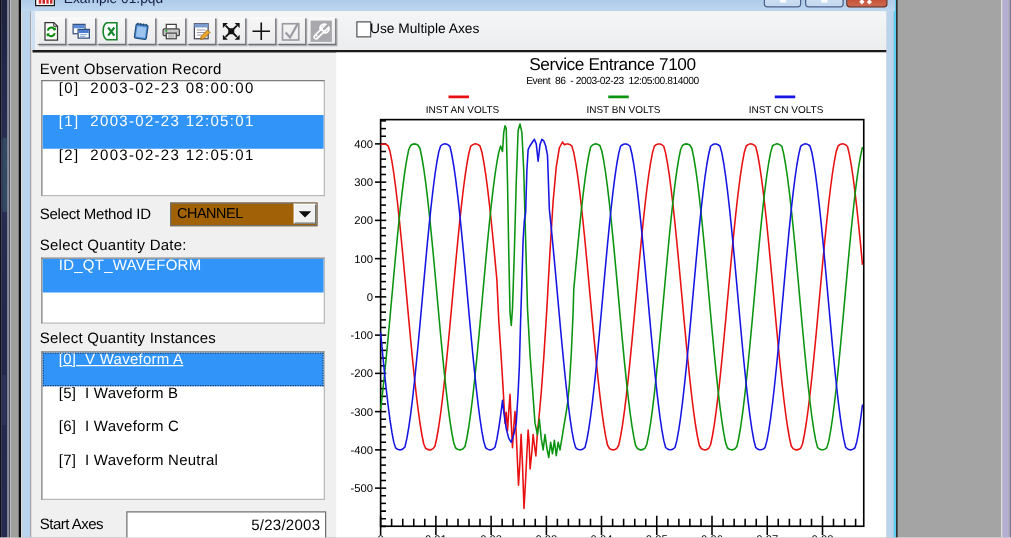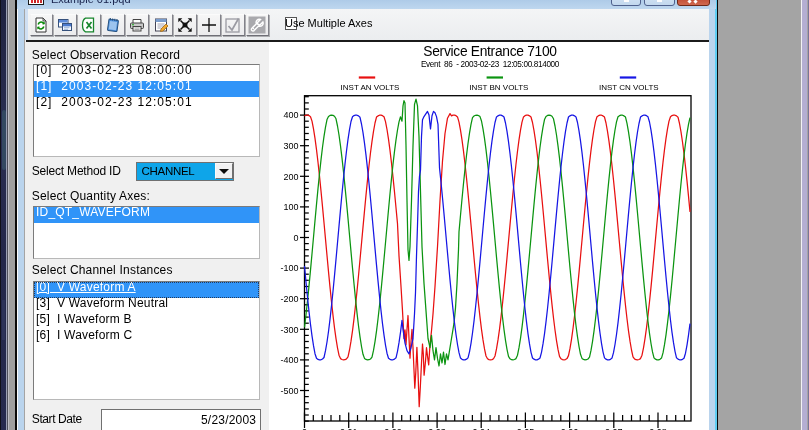--- a/index.html
+++ b/index.html
@@ -4,21 +4,21 @@
 body { width:809px; height:430px; position:relative; overflow:hidden;
   font-family:"Liberation Sans",sans-serif; background:#a4a4a4; }
 .abs { position:absolute; }
 .tbtn { position:absolute; top:13.6px; width:23.6px; height:22.2px;
   background:linear-gradient(#f6f6f6,#ebebed);
   border:1px solid; border-color:#fbfbfb #82828a #6e6e76 #f2f2f2;
   box-shadow:1px 1px 0 rgba(120,120,124,0.55); display:flex; align-items:center; justify-content:center; }
 .lbl { position:absolute; font-size:12px; color:#000; white-space:nowrap; letter-spacing:0.2px; }
 .lb { position:absolute; left:33px; width:226.5px; background:#fff;
   border:1px solid #7b7b7b; border-right-color:#b8b8b8; border-bottom-color:#b8b8b8; overflow:hidden; }
-.li { height:16px; font-size:12px; line-height:11.6px; padding-left:2px;
+.li { height:27px; font-size:12px; line-height:11.6px; padding-left:13px;
   color:#000; white-space:nowrap; letter-spacing:0.2px; }
 .li.sel { background:#3094f8; color:#fff; }
 .dt { letter-spacing:1.05px; }
 .li.foc { outline:1px dotted #223a5e; outline-offset:-1px;text-decoration:underline; }
 svg text { font-family:"Liberation Sans",sans-serif; }
 </style></head><body>
 
 <div class="abs" style="left:0;top:0;width:1px;height:430px;background:#101018"></div>
 <div class="abs" style="left:1px;top:0;width:5px;height:430px;background:linear-gradient(180deg,#1e2240,#2a2e52 30%,#23274a 60%,#262a4e)"></div>
 <div class="abs" style="left:2px;top:110px;width:4px;height:60px;background:#3c6070;opacity:.55;border-radius:2px"></div>
@@ -145,51 +145,51 @@
   </div>
 <div class="tbtn" style="left:245.5px">
     <svg width="18" height="18" viewBox="0 0 18 18">
       <rect x="0.5" y="0.5" width="17" height="17" fill="#a9a9ad"></rect>
       <path d="M12.5 3.5l-3 3 .4 2 2 .4 3-3a3.2 3.2 0 0 1-4.3 4.1l-4.3 4.3a1.6 1.6 0 1 1-2.2-2.2l4.3-4.3a3.2 3.2 0 0 1 4.1-4.3z" fill="none" stroke="#fff" stroke-width="1.4"></path>
       <circle cx="5.4" cy="12.6" r="0.8" fill="#fff"></circle>
     </svg>
   </div>
 
 <div class="abs" style="left:284.9px;top:17.4px;width:12.4px;height:12.9px;background:#fff;border:1.3px solid #565656"></div>
-<div class="lbl" style="left:285px;top:17px;font-size:11px;letter-spacing:0px">Use Multiple Axes</div>
-
-<div class="lbl" style="left:31.8px;top:47.5px">Select Observation Record</div>
+<div class="lbl" style="left:296px;top:17px;font-size:11px;letter-spacing:0px">Use Multiple Axes</div>
+
+<div class="lbl" style="left:31.8px;top:47.5px">Event Observation Record</div>
 <div class="lb" style="top:64px;height:93px">
     <div class="li "><span class="dt">[0]&nbsp; 2003-02-23 08:00:00</span></div>
 <div class="li sel"><span class="dt">[1]&nbsp; 2003-02-23 12:05:01</span></div>
 <div class="li "><span class="dt">[2]&nbsp; 2003-02-23 12:05:01</span></div>
   </div>
 
 <div class="lbl" style="left:31.8px;top:164px;letter-spacing:-0.2px">Select Method ID</div>
-<div class="abs" style="left:136px;top:161.6px;width:98px;height:19.1px;background:#0ea5e9;border:1px solid #707070">
+<div class="abs" style="left:136px;top:161.6px;width:118px;height:19.1px;background:#a16207;border:1px solid #707070">
   <div class="abs" style="left:4.5px;top:2.5px;font-size:11.5px;letter-spacing:-0.3px">CHANNEL</div>
   <div class="abs" style="right:0.5px;top:0.5px;width:17.5px;height:16.1px;background:#f1f1f2;border:1px solid;border-color:#fafafa #6f6f6f #6f6f6f #fafafa">
     <div class="abs" style="left:2.8px;top:5px;width:0;height:0;border-left:5px solid transparent;border-right:5px solid transparent;border-top:5.5px solid #0c0c0c"></div>
   </div>
 </div>
 
-<div class="lbl" style="left:31.8px;top:189px">Select Quantity Axes:</div>
+<div class="lbl" style="left:31.8px;top:189px">Select Quantity Date:</div>
 <div class="lb" style="top:205.5px;height:53.5px">
     <div class="li sel">ID_QT_WAVEFORM</div>
   </div>
 
-<div class="lbl" style="left:31.8px;top:263px">Select Channel Instances</div>
+<div class="lbl" style="left:31.8px;top:263px">Select Quantity Instances</div>
 <div class="lb" style="top:280.6px;height:119.4px">
     <div class="li sel foc">[0]&nbsp; V Waveform A</div>
-<div class="li ">[3]&nbsp; V Waveform Neutral</div>
 <div class="li ">[5]&nbsp; I Waveform B</div>
 <div class="li ">[6]&nbsp; I Waveform C</div>
-  </div>
-
-<div class="lbl" style="left:31.8px;top:412px;letter-spacing:-0.4px">Start Date</div>
+<div class="li ">[7]&nbsp; I Waveform Neutral</div>
+  </div>
+
+<div class="lbl" style="left:31.8px;top:412px;letter-spacing:-0.4px">Start Axes</div>
 <div class="abs" style="left:101.2px;top:408.6px;width:160px;height:25px;background:#fff;border:1px solid #707070">
   <div class="abs" style="right:4px;top:3.5px;font-size:12px;letter-spacing:0.2px">5/23/2003</div>
 </div>
 
 <svg class="abs" style="left:0;top:0" width="809" height="430" viewBox="0 0 809 430">
   <text x="490" y="55.8" text-anchor="middle" font-size="13.8" letter-spacing="-0.3" fill="#000">Service Entrance 7100</text>
   <text x="490" y="67.2" text-anchor="middle" font-size="8.2" letter-spacing="-0.35" fill="#000">Event&nbsp; 86&nbsp; - 2003-02-23&nbsp; 12:05:00.814000</text>
   <line x1="358.8" y1="77.5" x2="375.2" y2="77.5" stroke="#e81010" stroke-width="2.2"></line>
   <line x1="486.6" y1="77.5" x2="503" y2="77.5" stroke="#0b9410" stroke-width="2.2"></line>
   <line x1="619.8" y1="77.5" x2="636.2" y2="77.5" stroke="#1616e4" stroke-width="2.2"></line>

